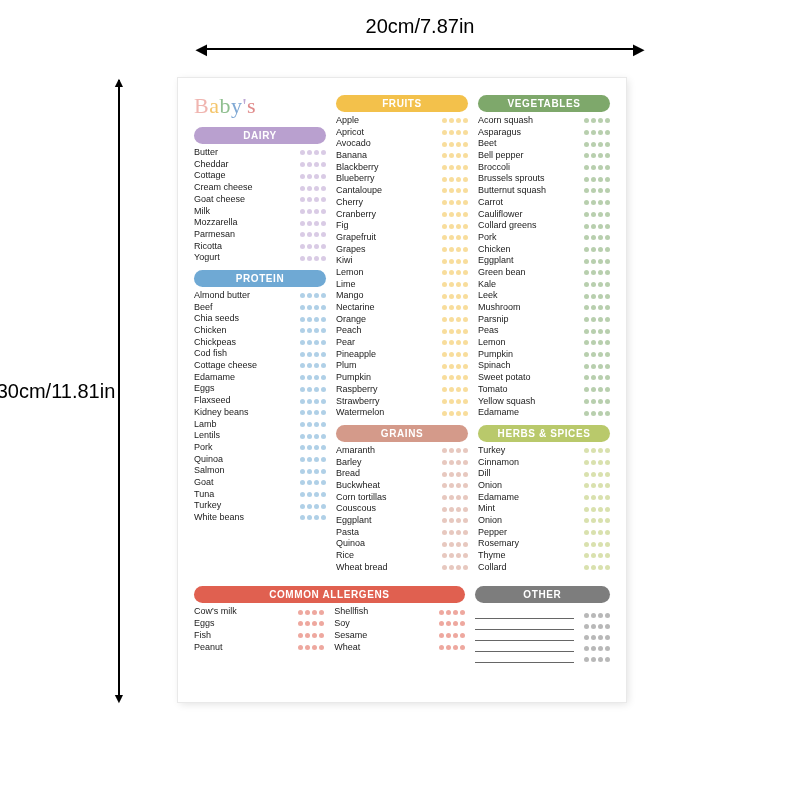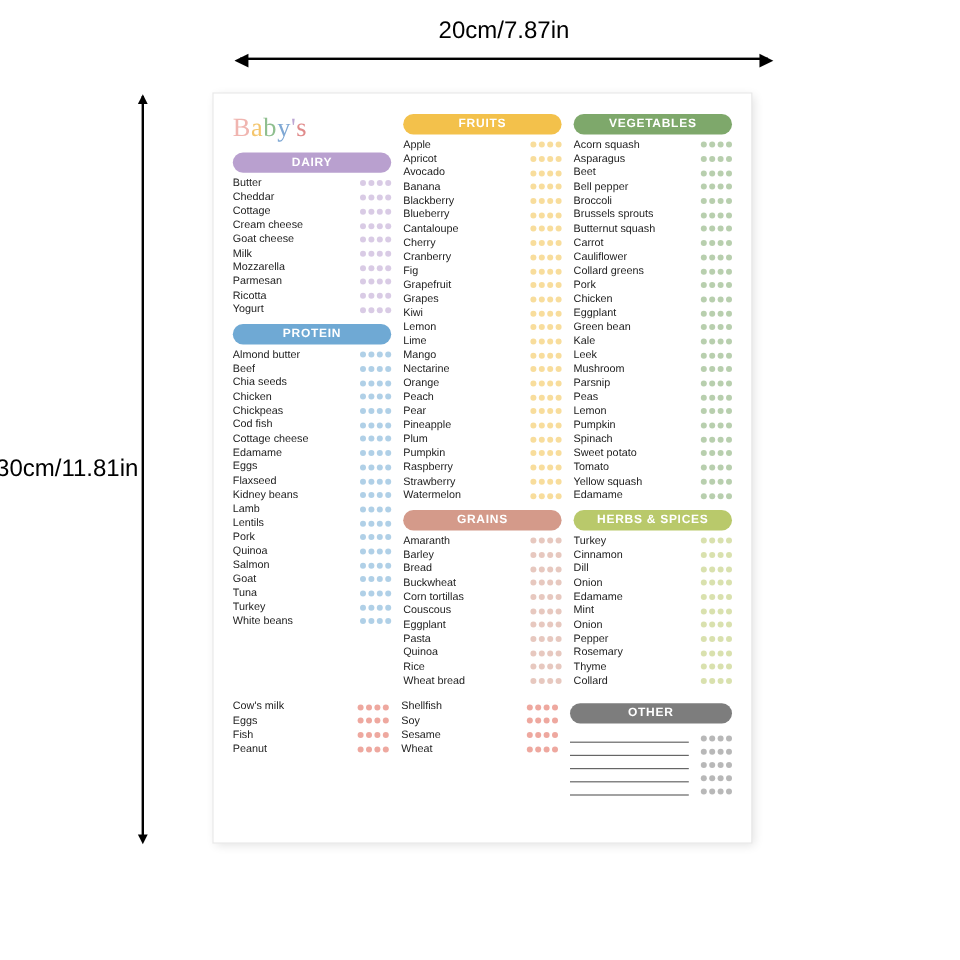--- a/index.html
+++ b/index.html
@@ -1038,20 +1038,21 @@
                   <i style="background:#b9c96b"></i>
                   <i style="background:#b9c96b"></i>
                 </span>
               </div>
             </div>
           </div>
         </div>
       </div>
     <div class="bottom" id="bottom">
         <div class="wide">
+          <div class="hdr" style="background:#e06050">COMMON ALLERGENS</div>
           <div class="allergen-items">
             <div class="item">
               <span class="nm">Cow's milk</span>
               <span class="dots">
                 <i style="background:#e06050"></i>
                 <i style="background:#e06050"></i>
                 <i style="background:#e06050"></i>
                 <i style="background:#e06050"></i>
               </span>
             </div>

